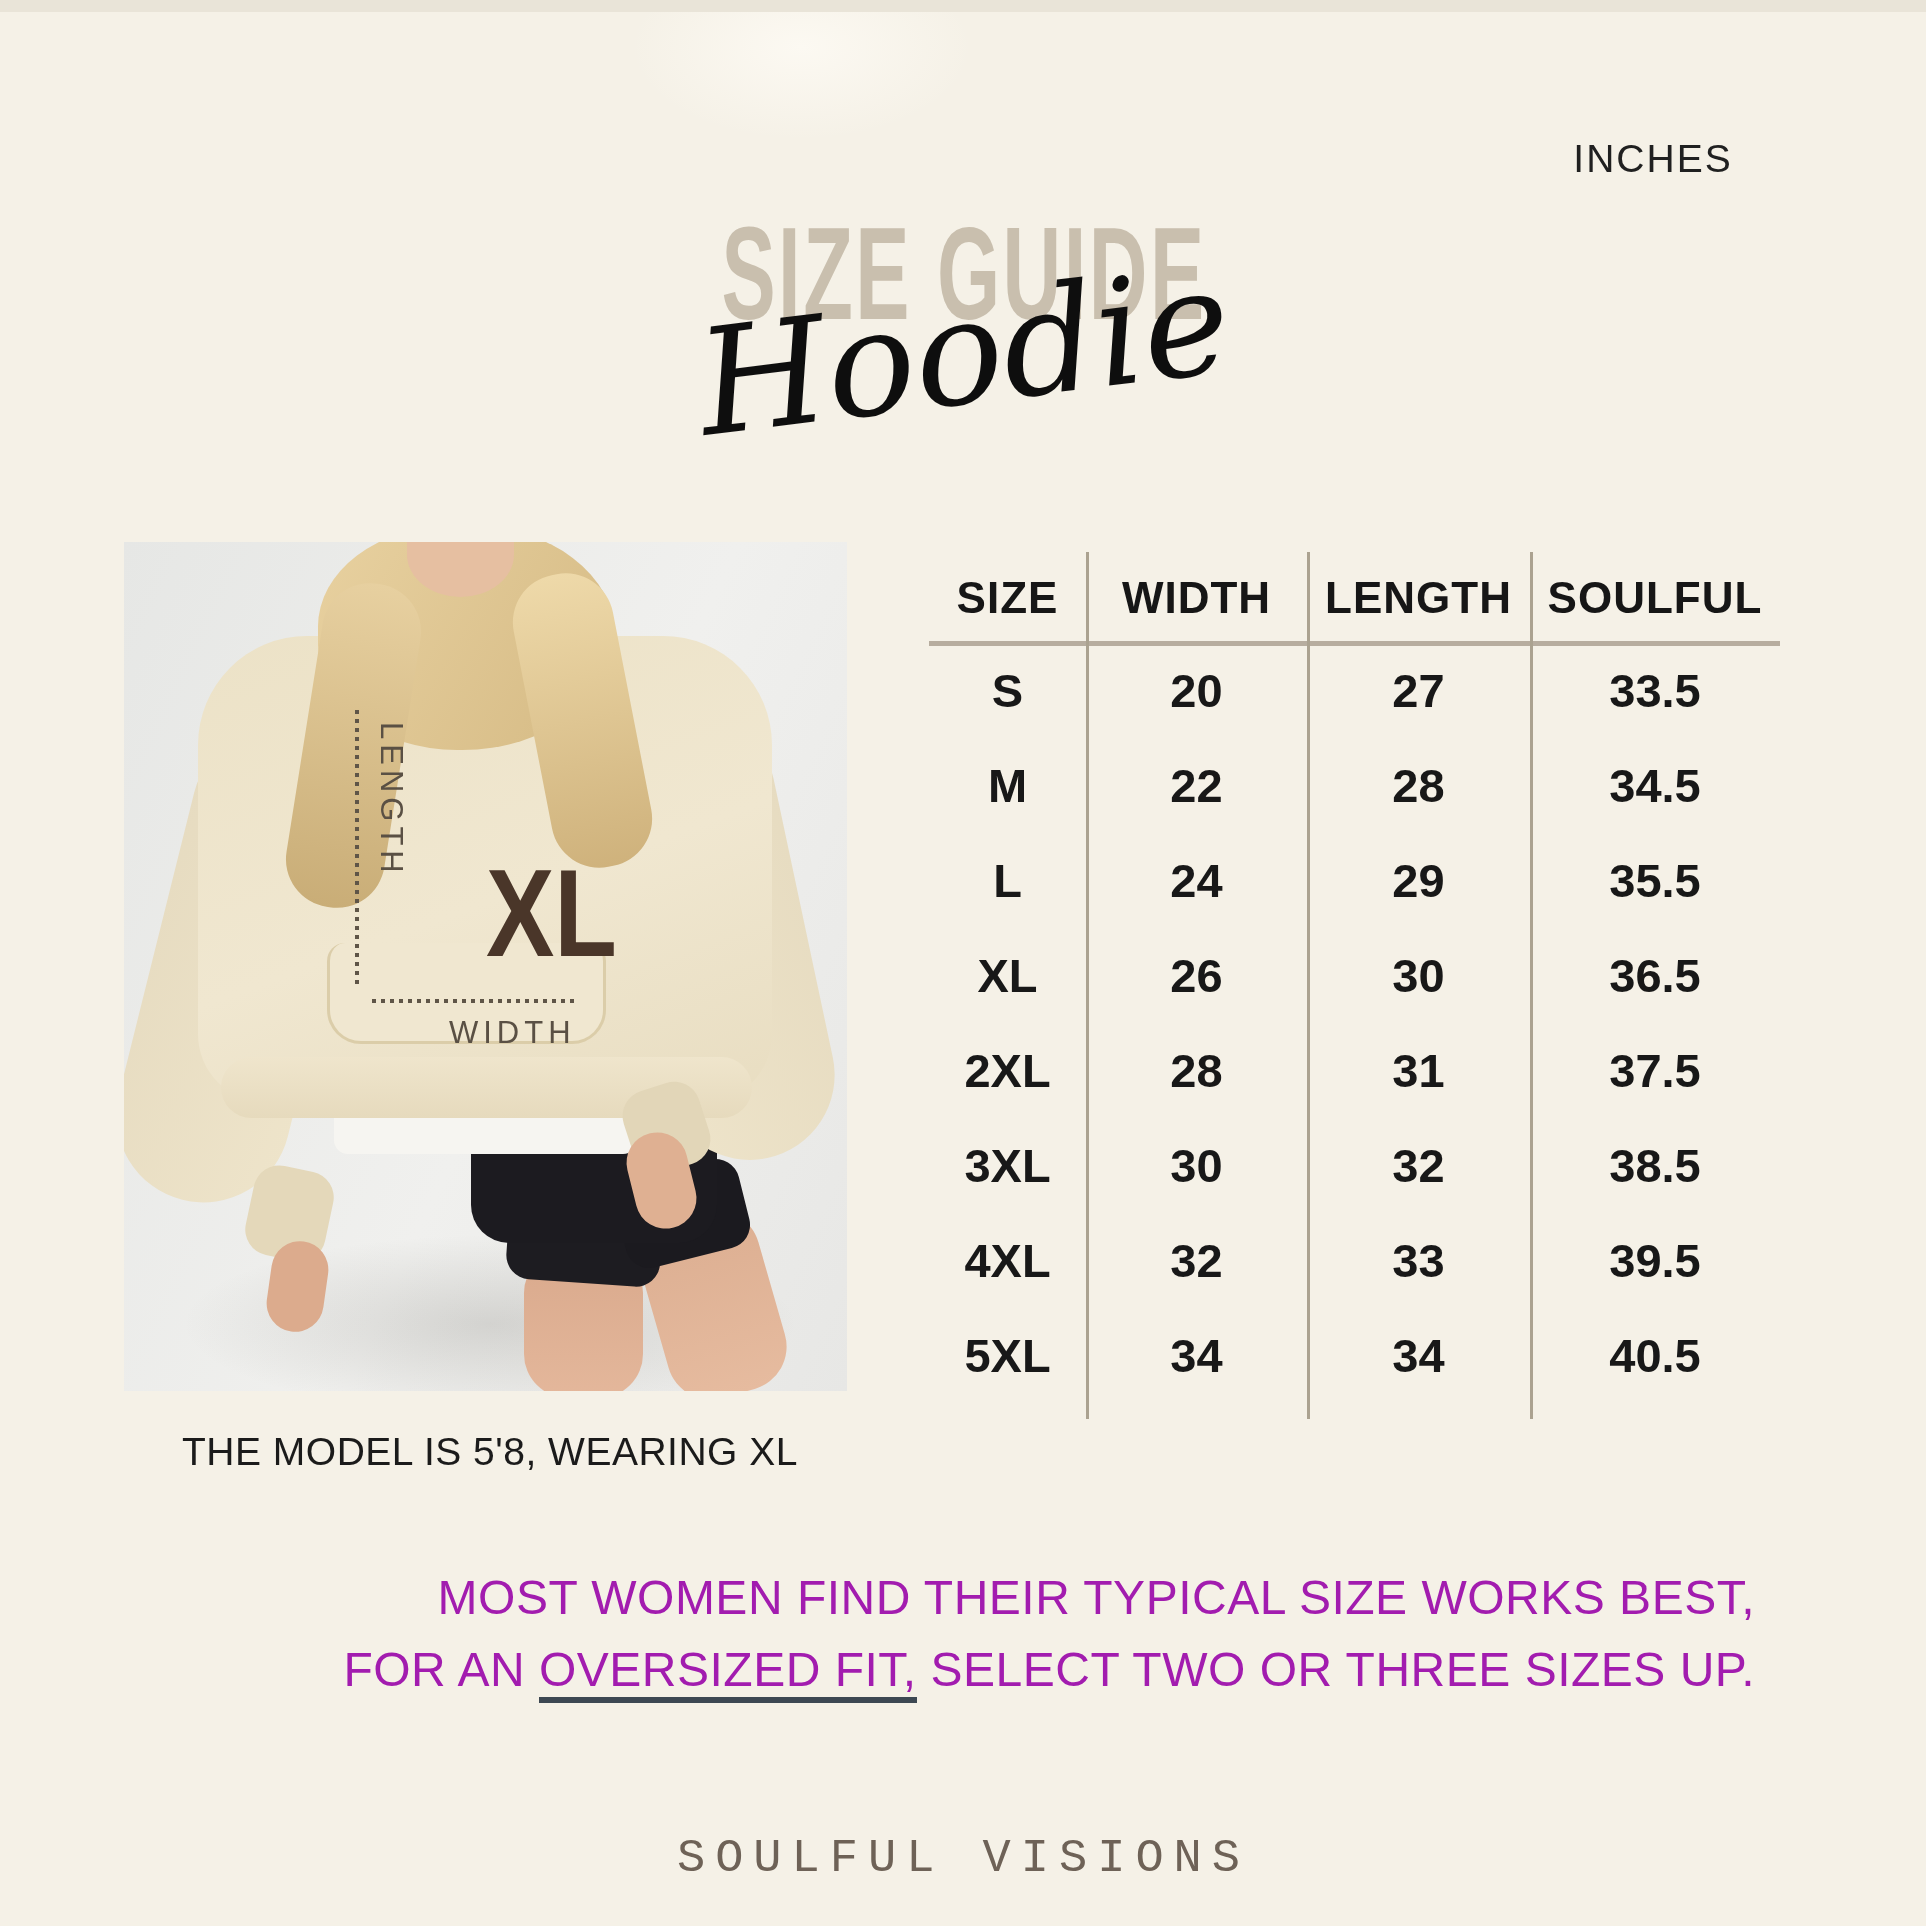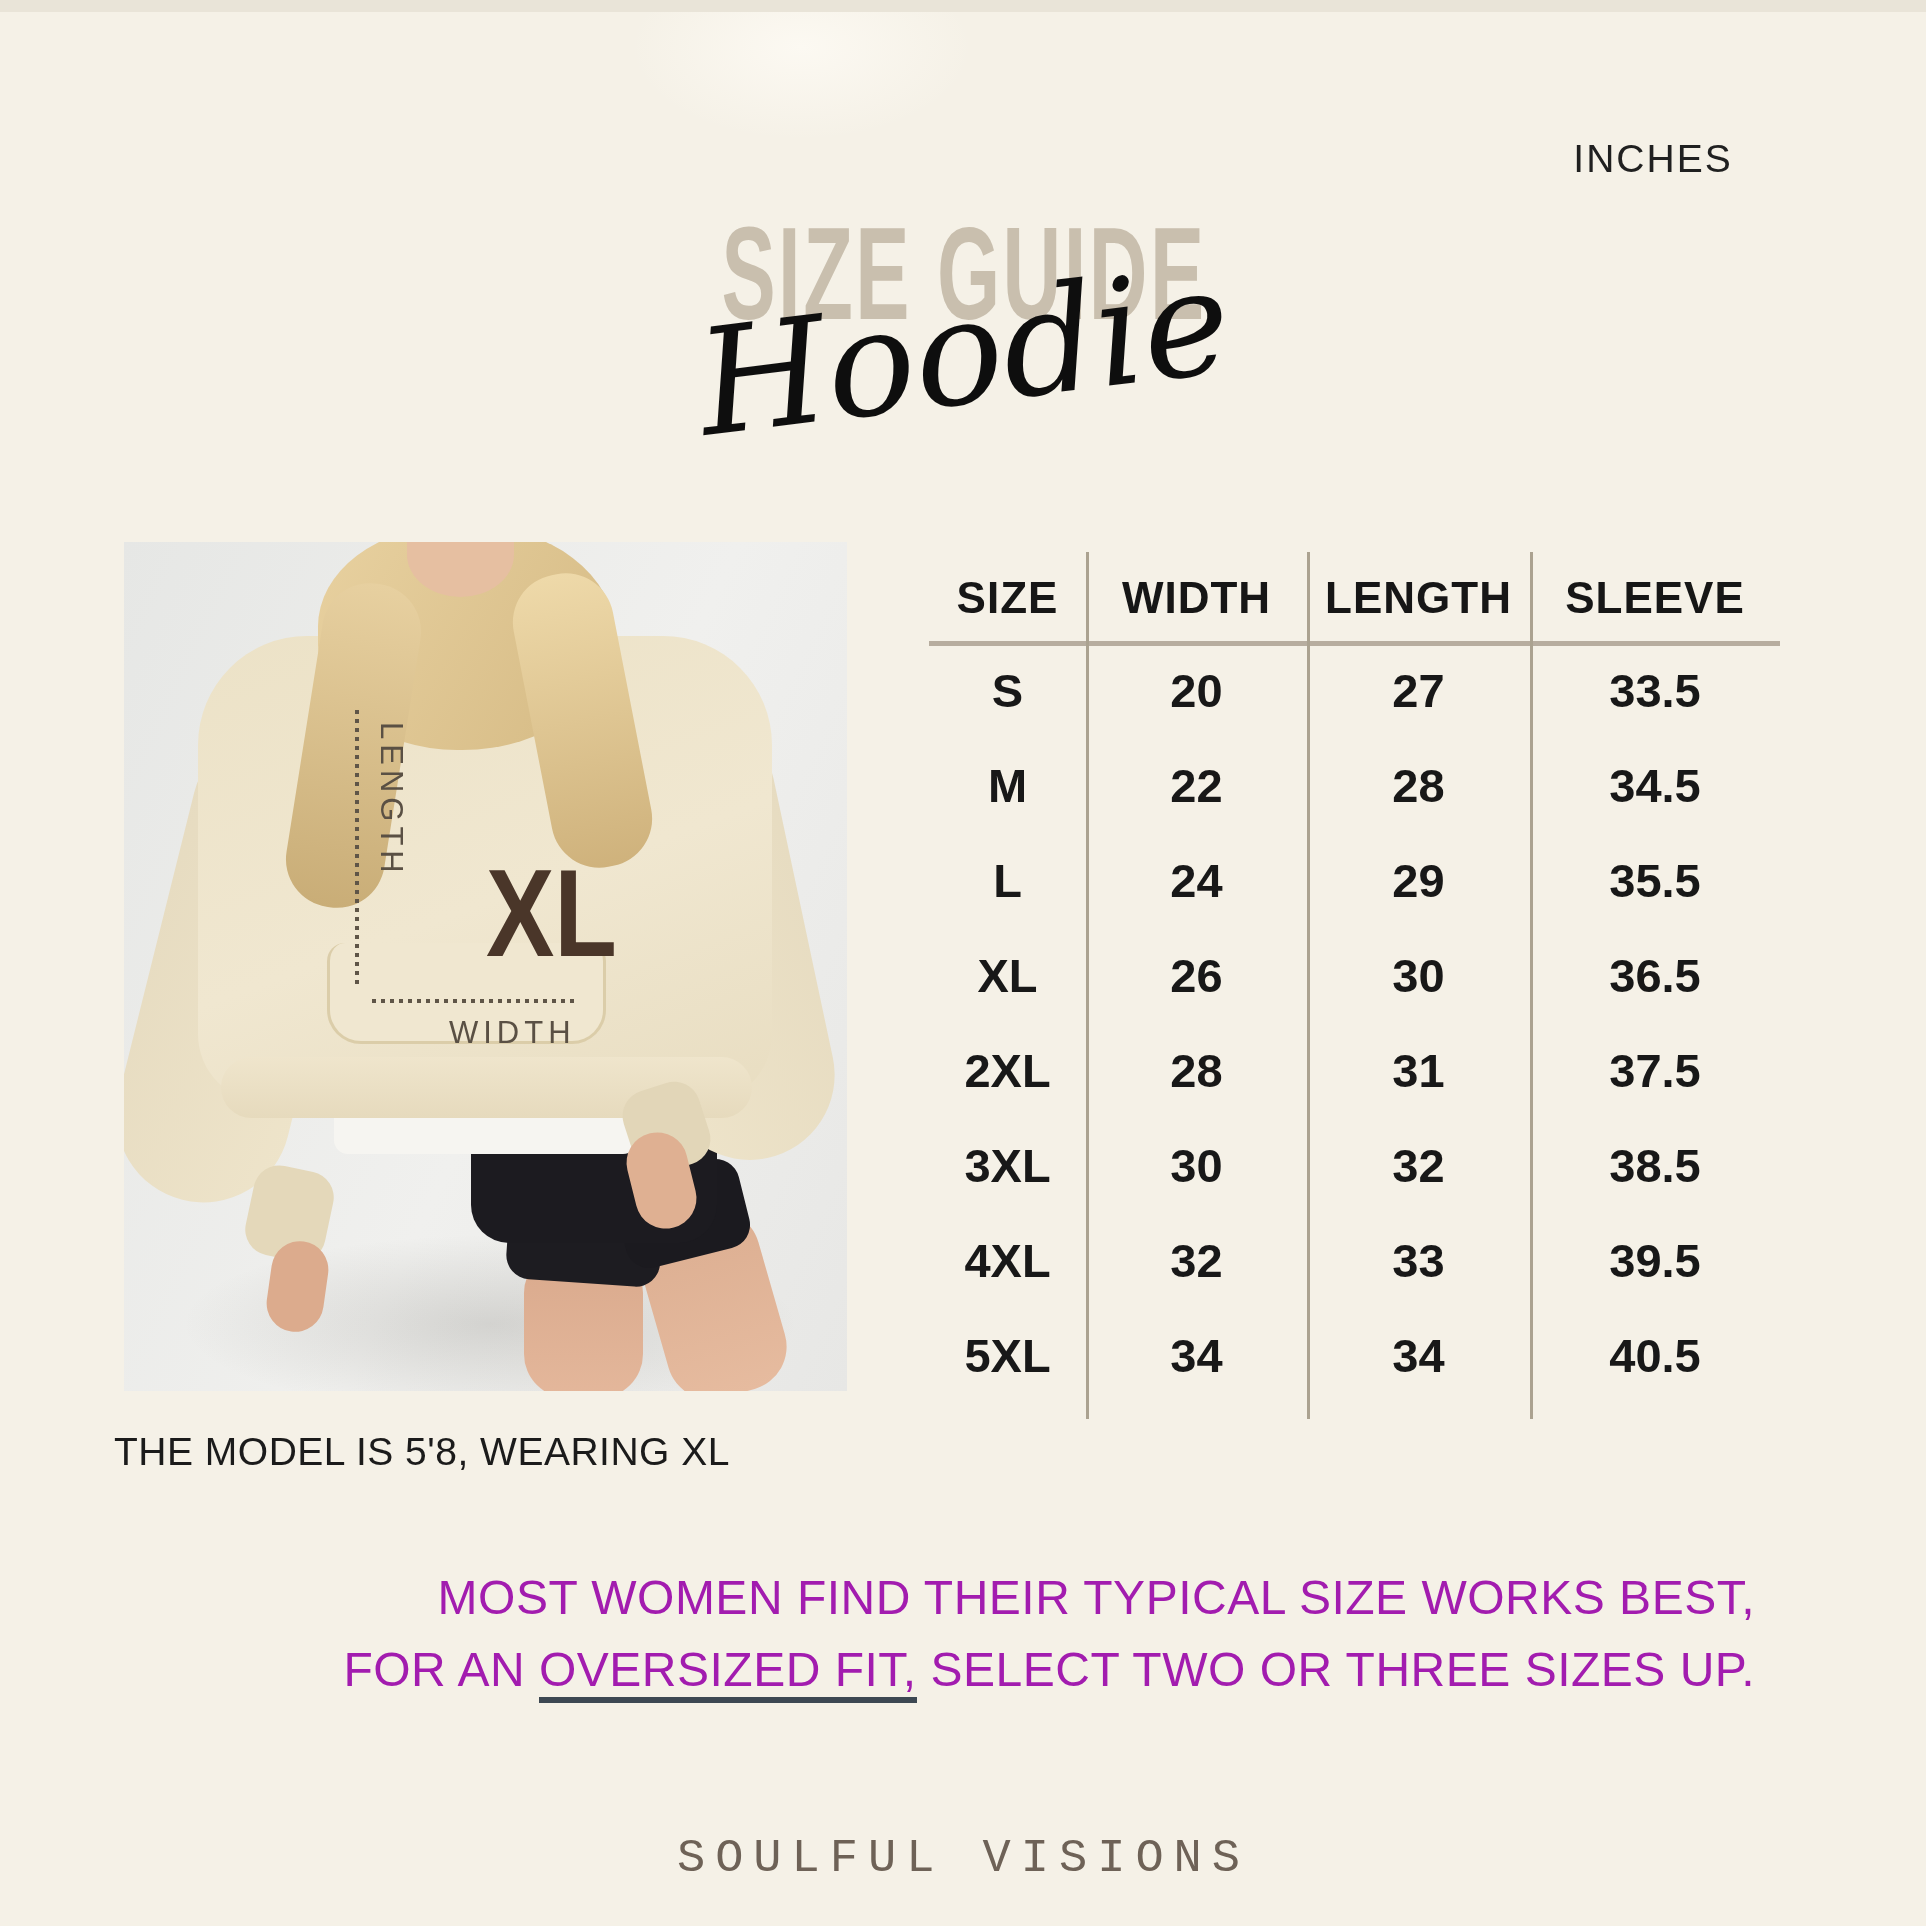--- a/index.html
+++ b/index.html
@@ -73,21 +73,21 @@
   .dots-v{left:231px;top:168px;width:4px;height:279px;
     background:repeating-linear-gradient(to bottom,var(--measure) 0 4px,transparent 4px 9px)}
   .dots-h{left:248px;top:457px;width:204px;height:4px;
     background:repeating-linear-gradient(to right,var(--measure) 0 4px,transparent 4px 9px)}
   .len-label{left:249px;top:180px;writing-mode:vertical-rl;font-size:31px;
     letter-spacing:5px;color:#5a5044}
   .width-label{left:325px;top:473px;font-size:31px;letter-spacing:5px;color:#5a5044}
   .xl-tag{left:362px;top:299px;font-size:125px;font-weight:700;color:var(--size-tag);
     transform:scaleX(.82);transform-origin:left top}
 
-  .caption{position:absolute;left:114px;top:1418px;width:752px;text-align:left;
+  .caption{position:absolute;left:114px;top:1418px;width:752px;text-align:center;
     font-size:39px;letter-spacing:0.5px;color:#1b1b1b}
 
   
   .size-table{position:absolute;left:929px;top:540px;width:851px;height:871px}
   .grid{display:grid;grid-template-columns:157px 221px 223px 250px;
     grid-template-rows:91px repeat(8,95px);width:851px}
   .cell{display:flex;align-items:center;justify-content:center;font-size:47px;
     font-weight:700;color:#181818}
   .cell.head{font-size:44px;letter-spacing:1px;color:#161616}
   .vline{position:absolute;top:0;width:3px;height:867px;background:var(--table-line)}
@@ -144,21 +144,21 @@
     <div class="xl-tag">XL</div>
   </div>
 
   <div class="caption">THE MODEL IS 5'8, WEARING XL</div>
 
   <div class="size-table">
     <div class="grid">
       <div class="cell head">SIZE</div>
       <div class="cell head">WIDTH</div>
       <div class="cell head">LENGTH</div>
-      <div class="cell head">SLEEVE</div>
+      <div class="cell head">SOULFUL</div>
       <div id="table-body" style="display:contents"><div class="cell">S</div><div class="cell">20</div><div class="cell">27</div><div class="cell">33.5</div><div class="cell">M</div><div class="cell">22</div><div class="cell">28</div><div class="cell">34.5</div><div class="cell">L</div><div class="cell">24</div><div class="cell">29</div><div class="cell">35.5</div><div class="cell">XL</div><div class="cell">26</div><div class="cell">30</div><div class="cell">36.5</div><div class="cell">2XL</div><div class="cell">28</div><div class="cell">31</div><div class="cell">37.5</div><div class="cell">3XL</div><div class="cell">30</div><div class="cell">32</div><div class="cell">38.5</div><div class="cell">4XL</div><div class="cell">32</div><div class="cell">33</div><div class="cell">39.5</div><div class="cell">5XL</div><div class="cell">34</div><div class="cell">34</div><div class="cell">40.5</div></div>
     </div>
     <div class="hline"></div>
     <div class="vline" style="left:157px"></div>
     <div class="vline" style="left:378px"></div>
     <div class="vline" style="left:601px"></div>
   </div>
 
   <div class="note">
     <div>MOST WOMEN FIND THEIR TYPICAL SIZE WORKS BEST,</div>

